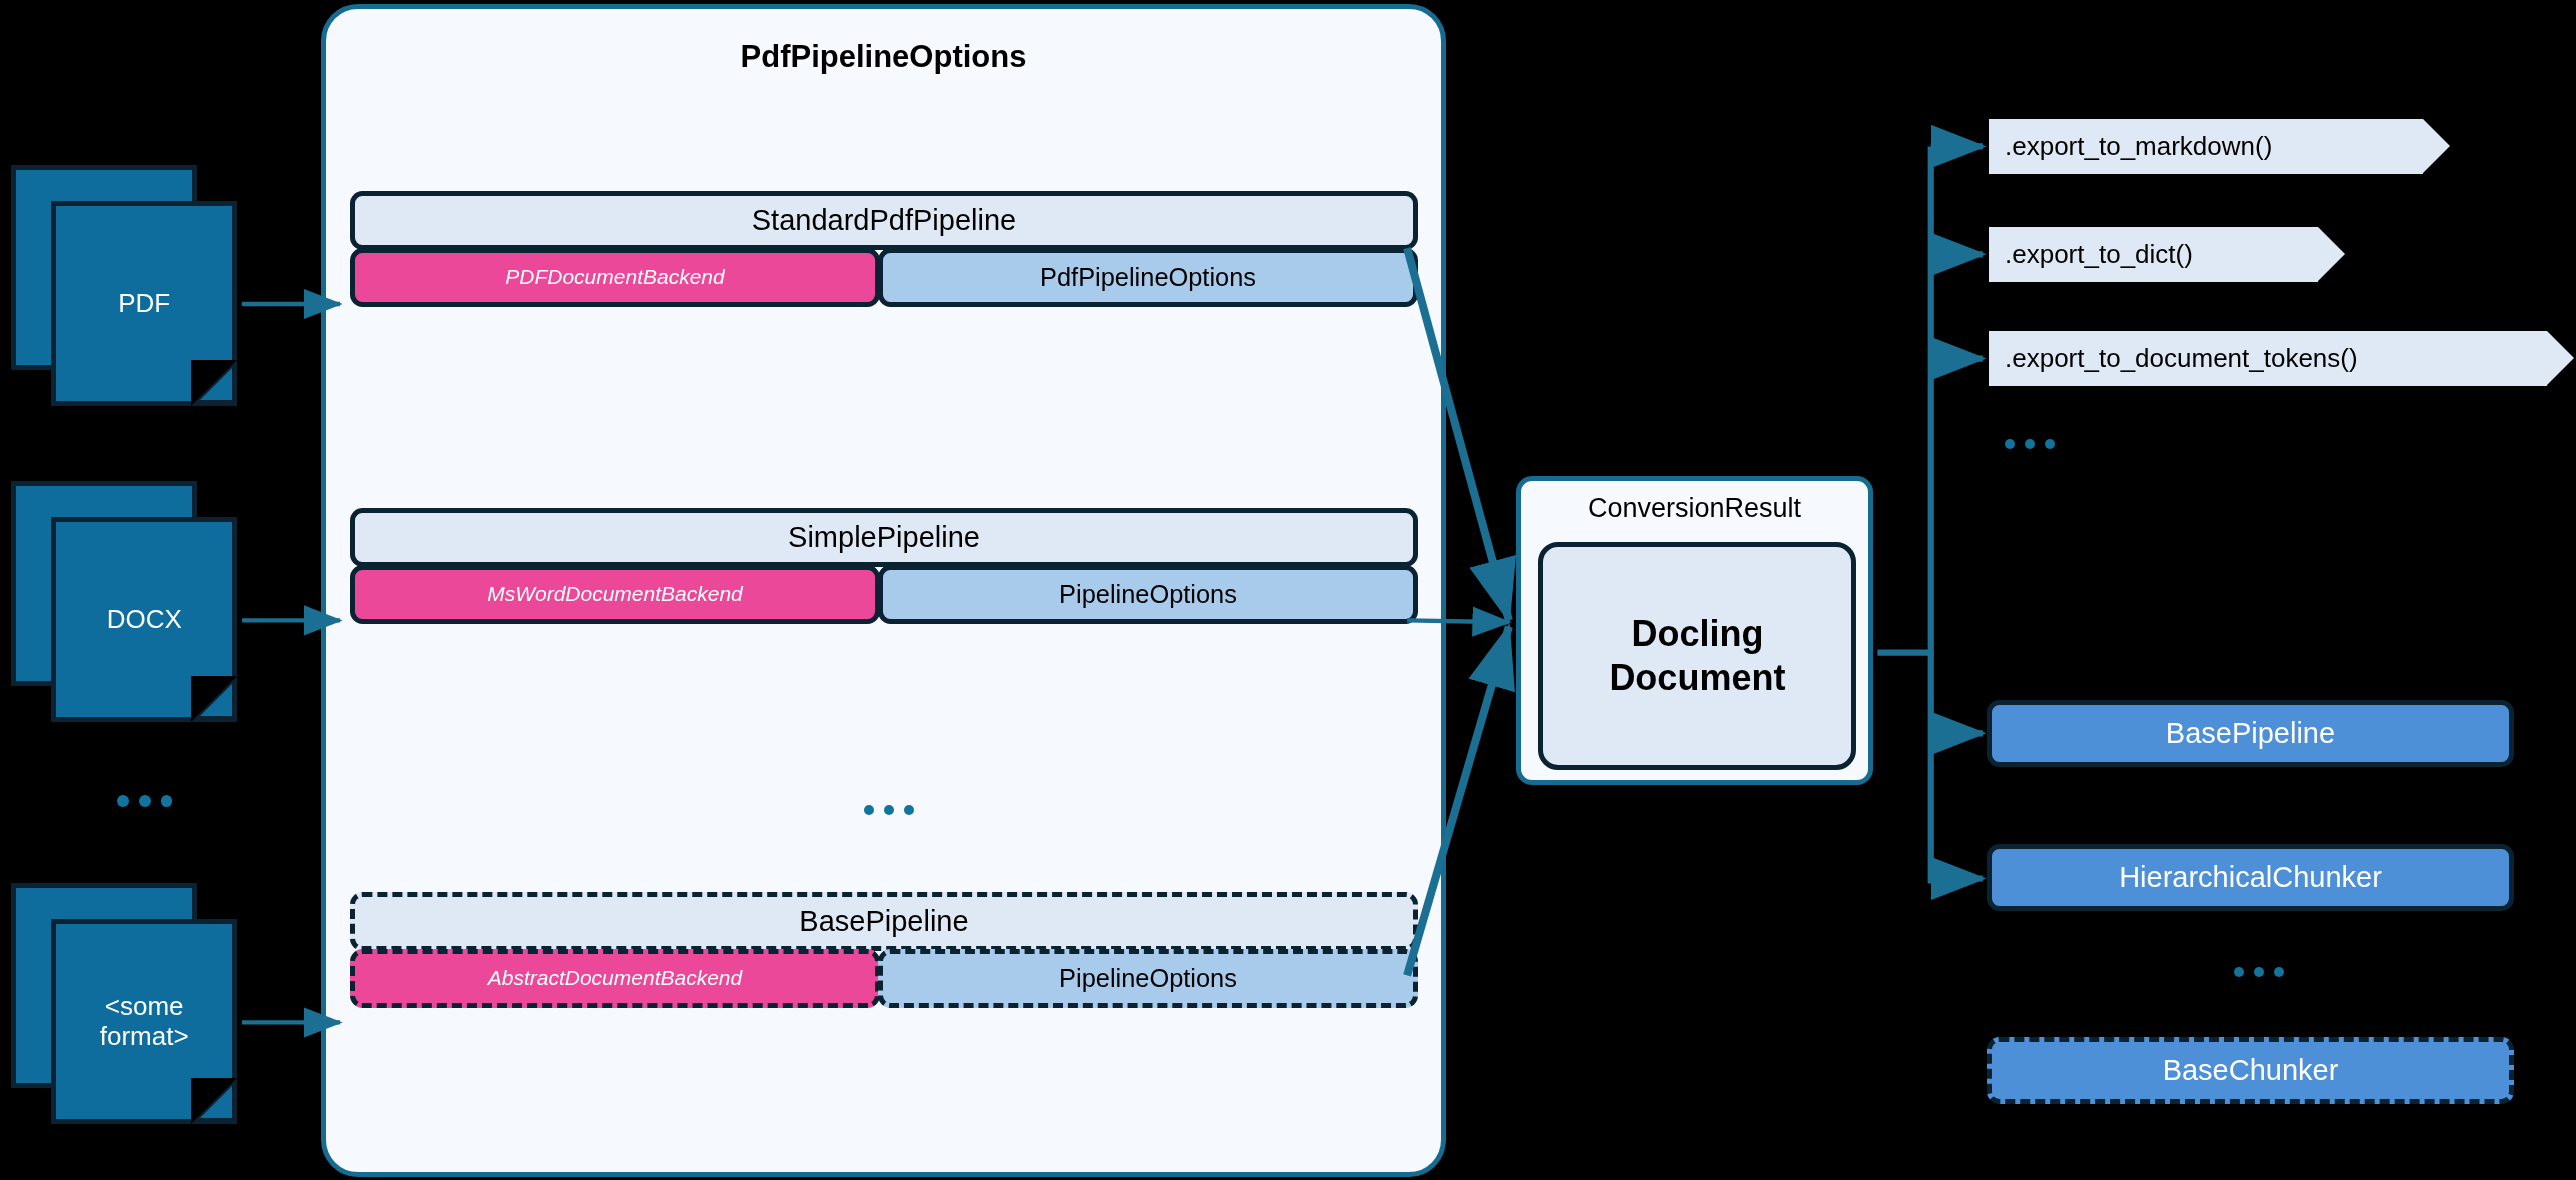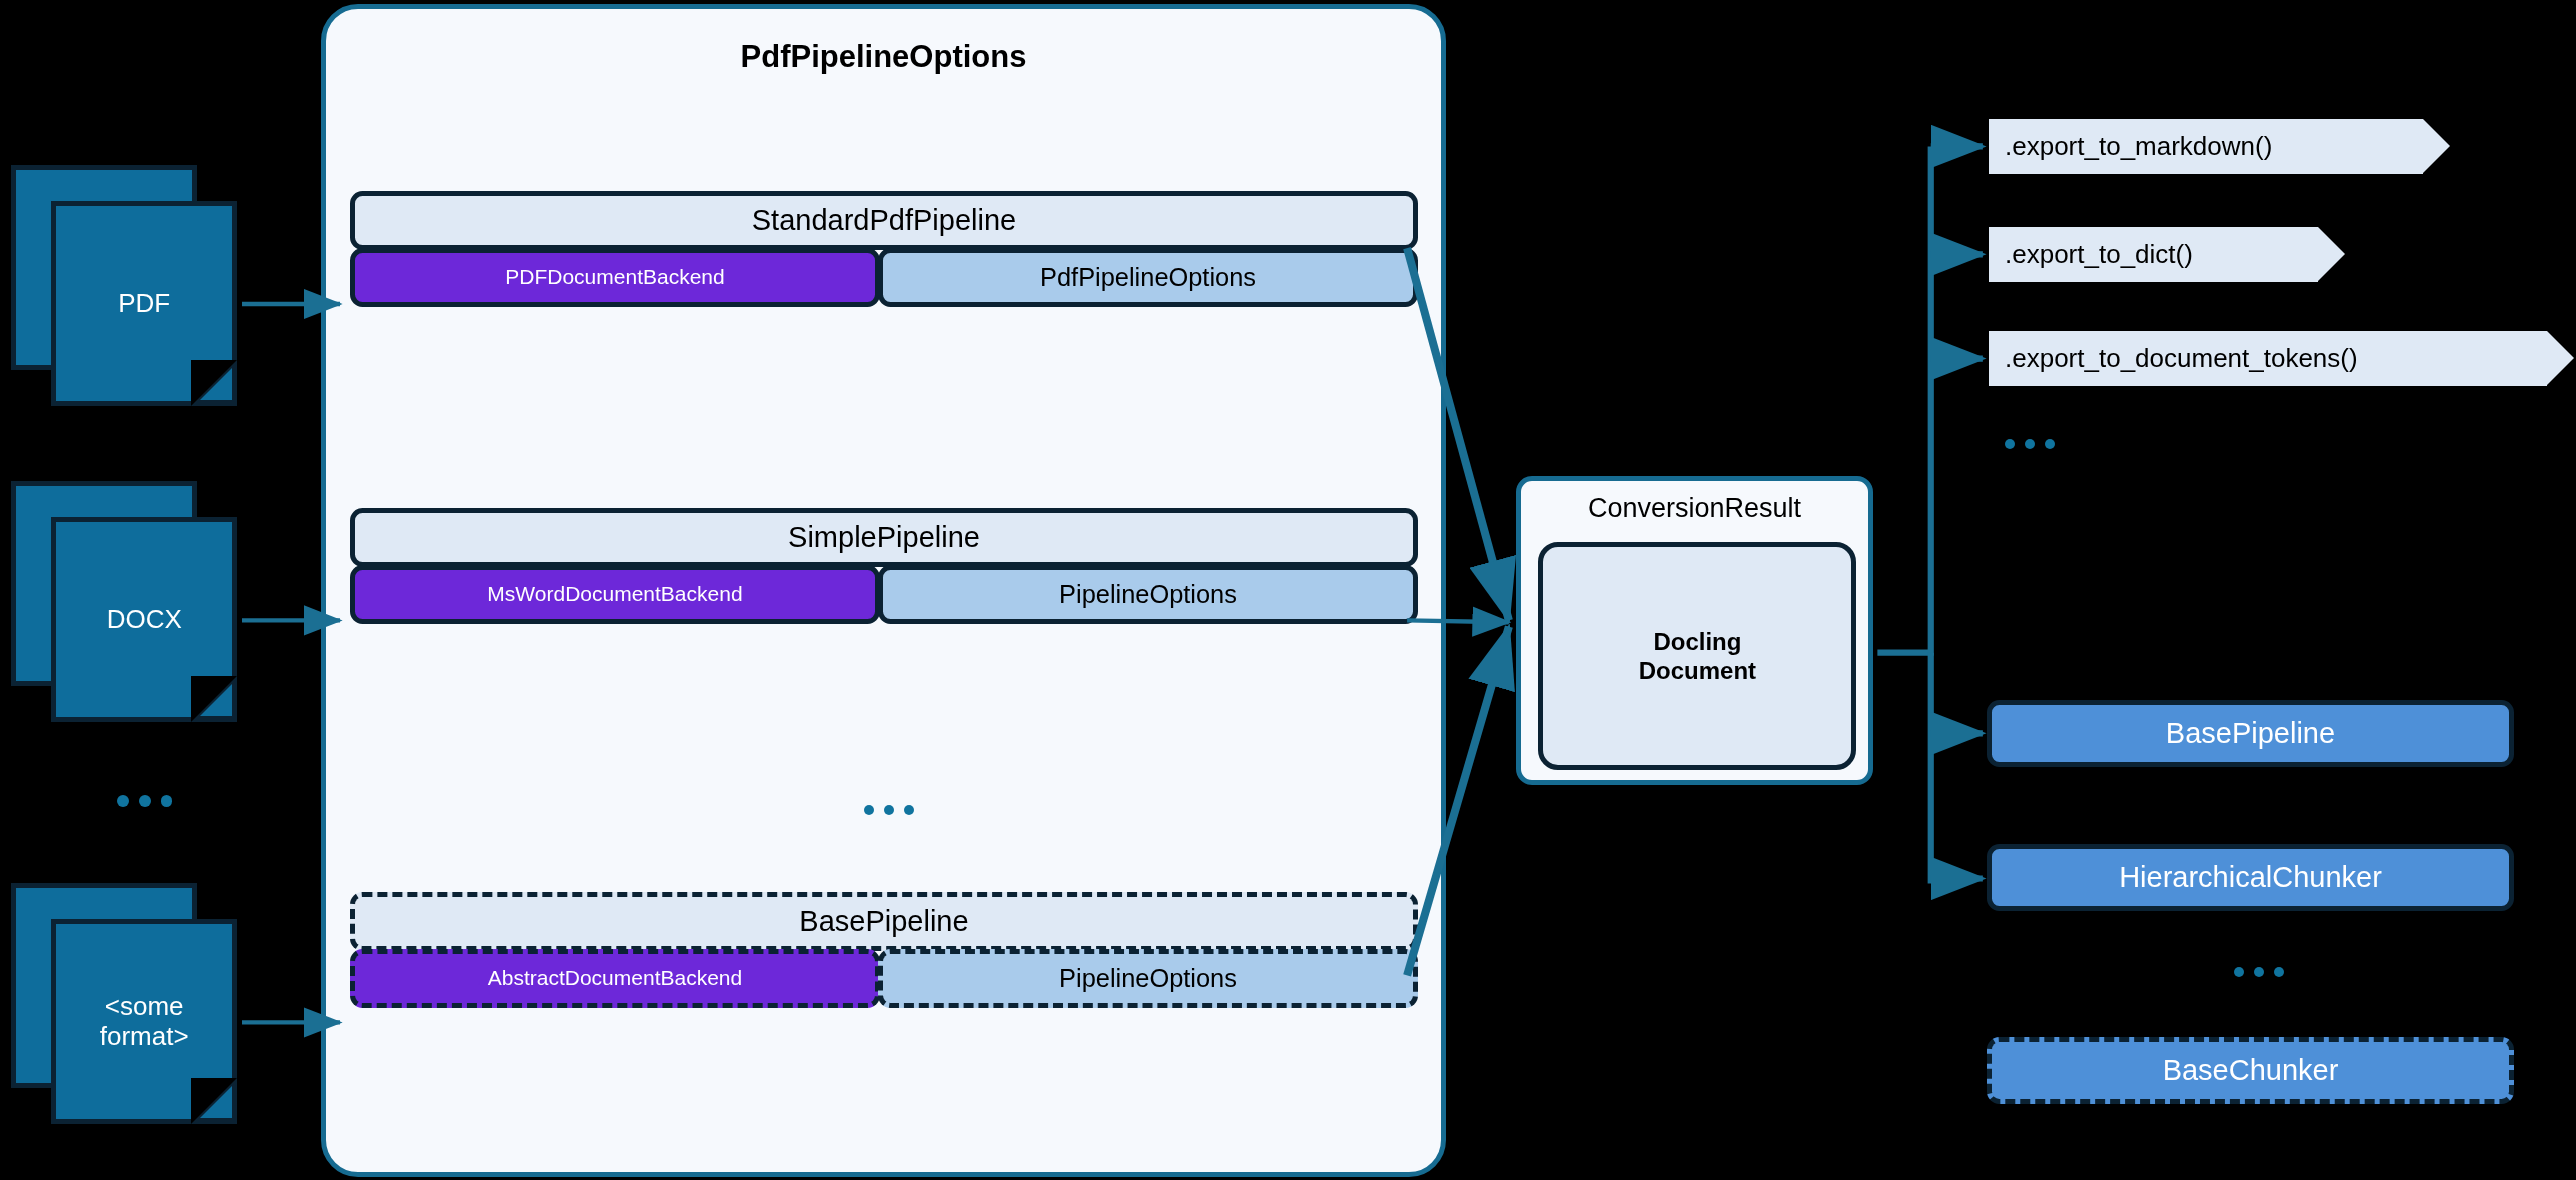--- a/index.html
+++ b/index.html
@@ -129,23 +129,24 @@
   .pipe-cell {
     border: 5.6px solid #0b2233;
     border-radius: 12.4px;
     display: flex;
     align-items: center;
     justify-content: center;
     height: 59px;
     text-align: center;
   }
   .cell-backend {
-    background: #6d28d9;
+    background: #ec4899;
     color: #ffffff;
     font-size: 21px;
+    font-style: italic;
   }
   .cell-options {
     background: #a9cbeb;
     color: #000000;
     font-size: 25.4px;
     margin-left: -1.9px;
   }
   .pipeline.dashed .pipe-head,
   .pipeline.dashed .pipe-cell {
     border-style: dashed;
@@ -176,21 +177,21 @@
     top: 61px;
     width: 318px;
     height: 228px;
     background: #dfe9f5;
     border: 5.6px solid #0b2233;
     border-radius: 20px;
     display: flex;
     flex-direction: column;
     align-items: center;
     justify-content: center;
-    font-size: 24px;
+    font-size: 36px;
     font-weight: bold;
     color: #000000;
     line-height: 1.22;
     text-align: center;
   }
 
   
   .export-arrow {
     position: absolute;
     height: 55px;

